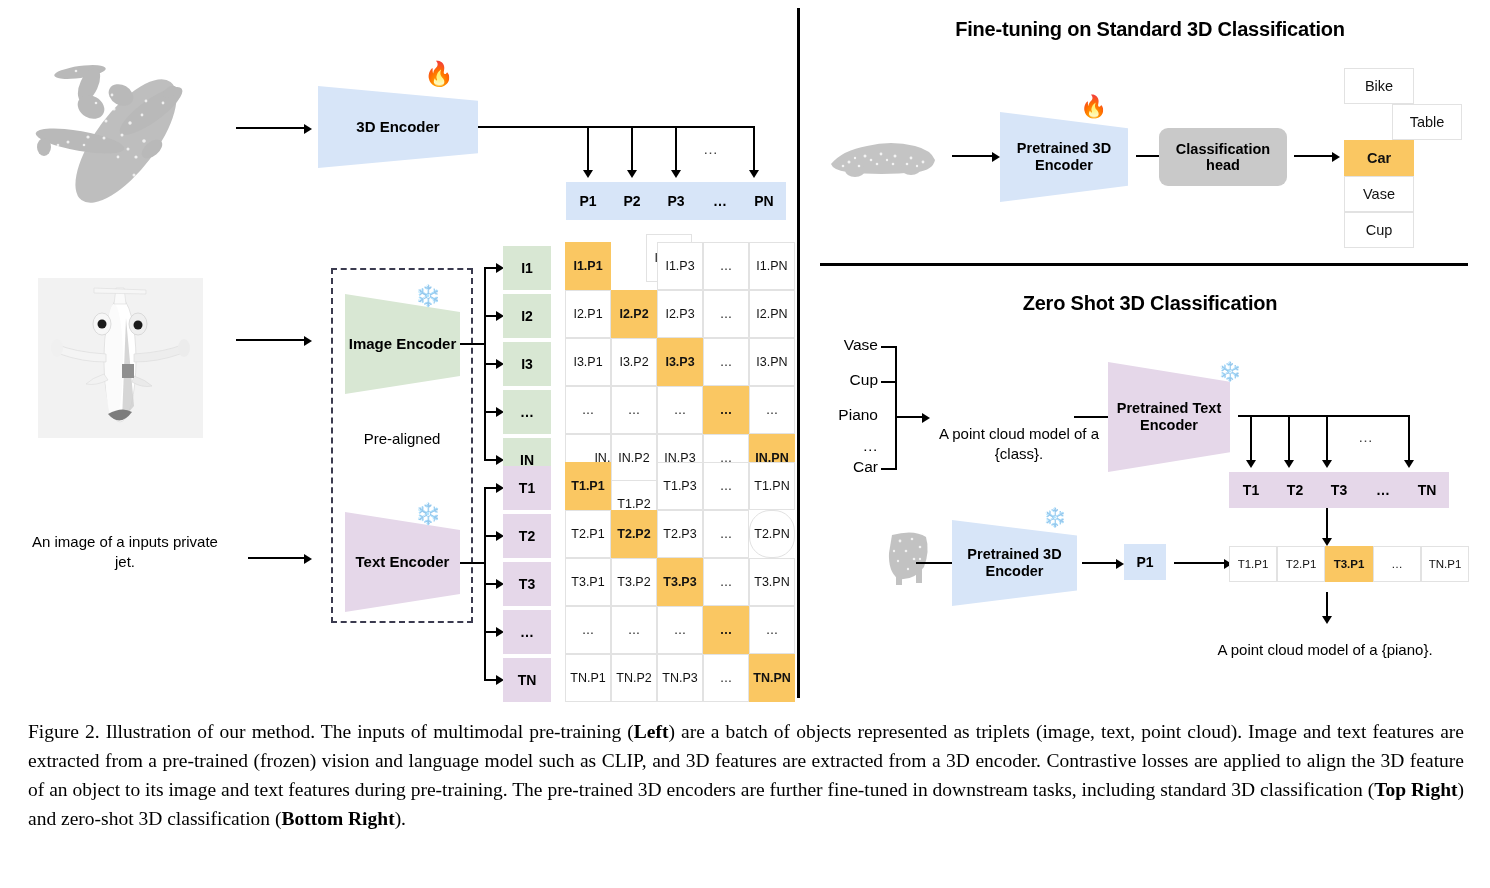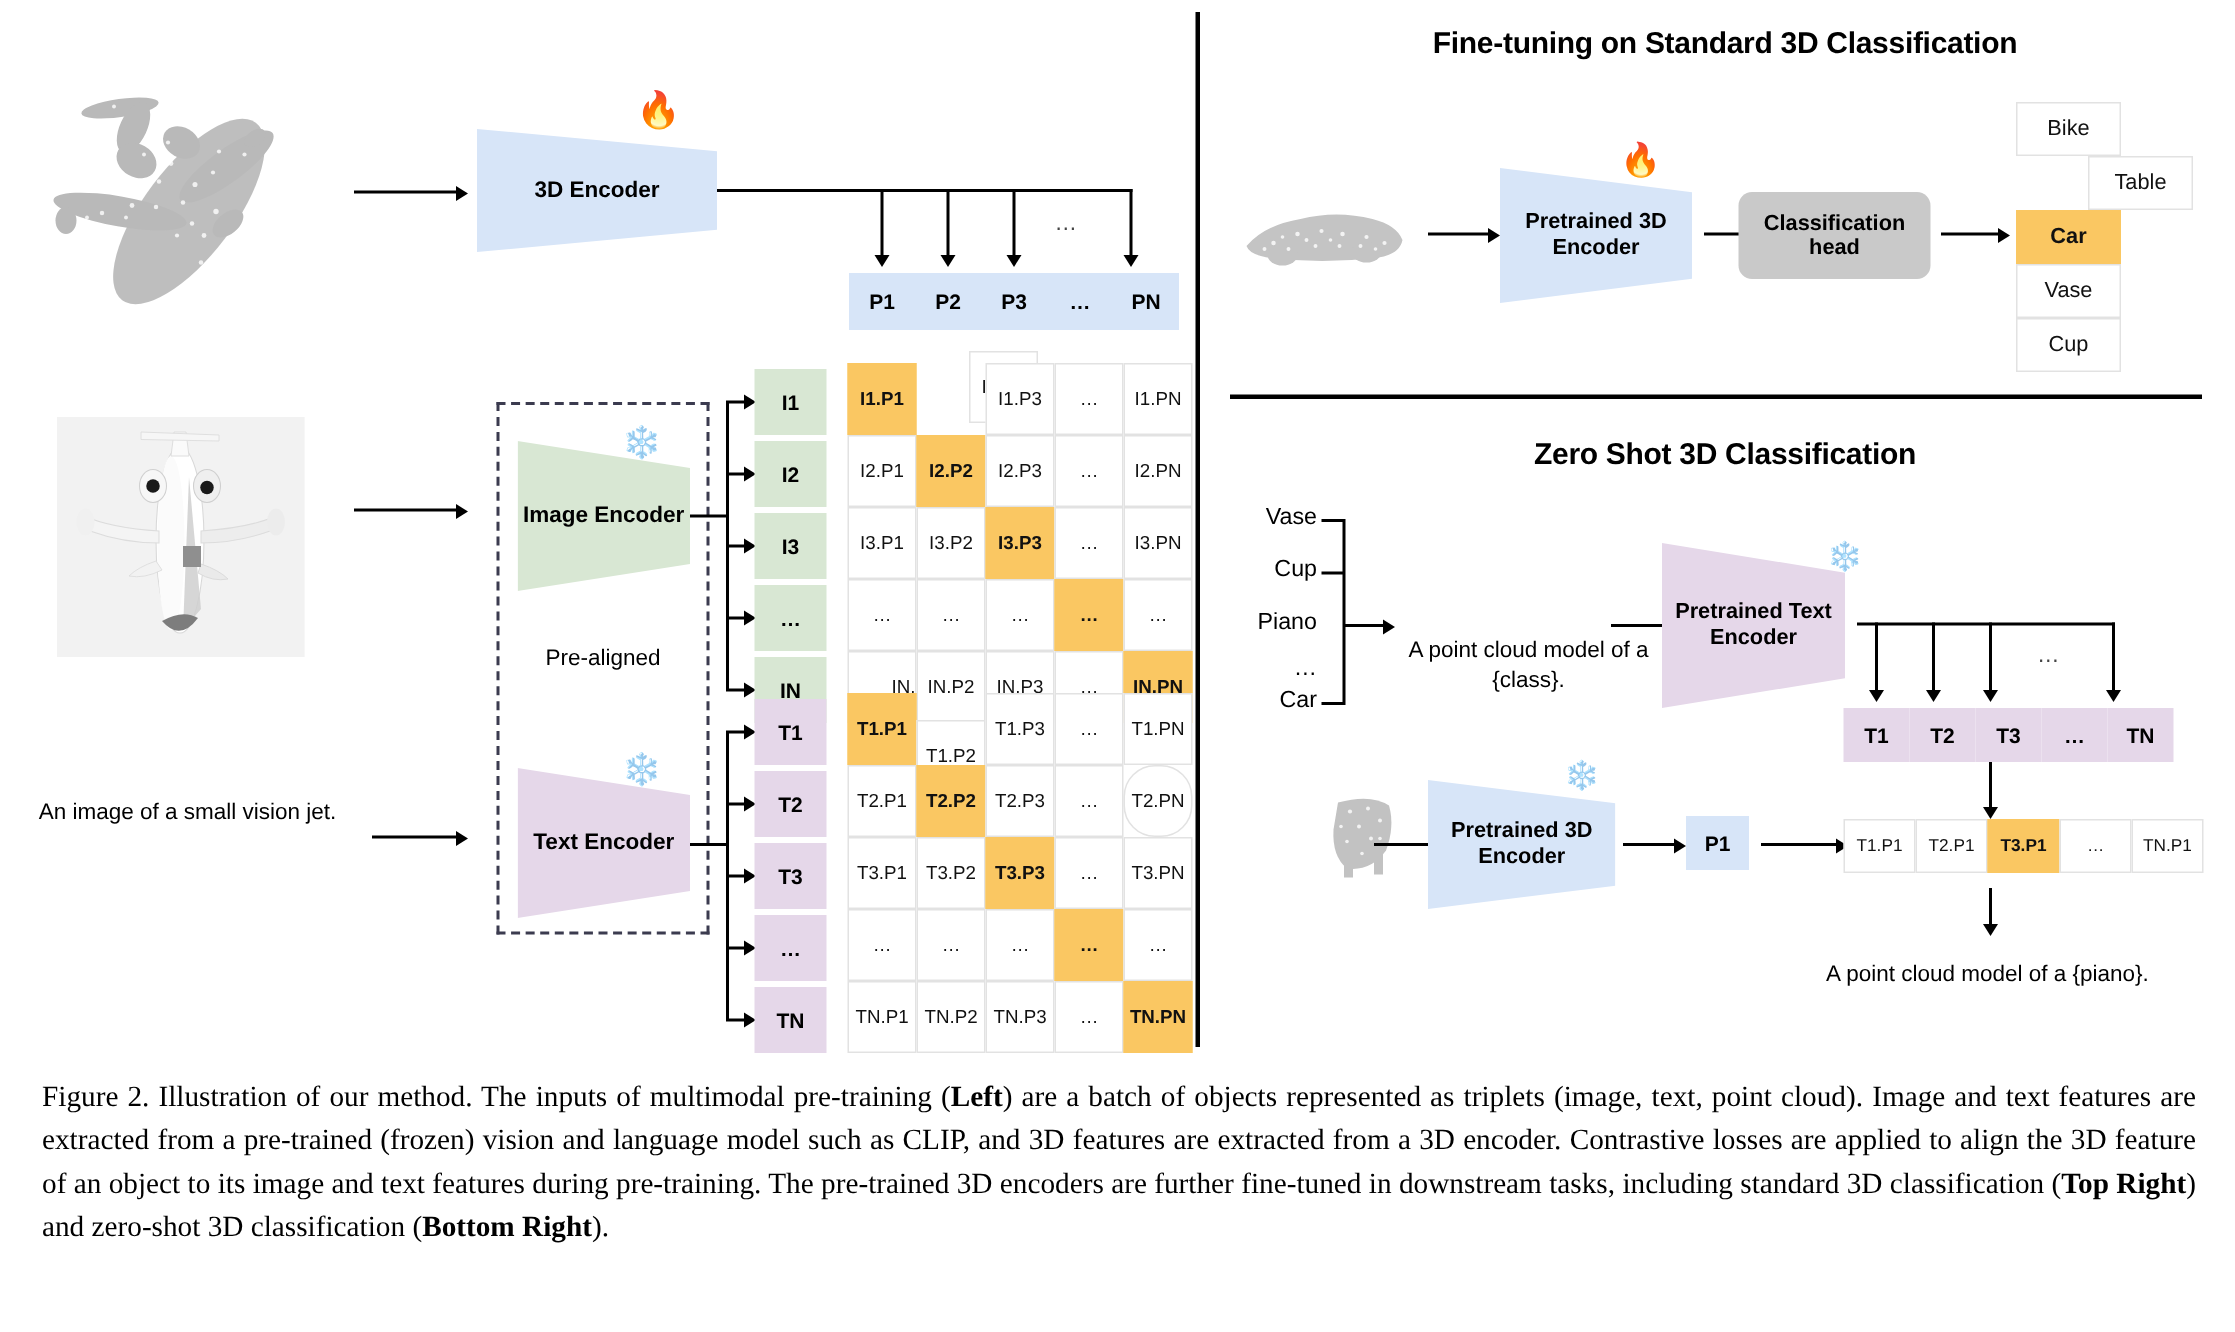--- a/index.html
+++ b/index.html
@@ -155,21 +155,21 @@
   </div>
 
   <div class="arrow-line" style="left:236px;top:339px;width:70px;height:2px;"></div>
   <div class="ahead-r" style="left:304px;top:336px;"></div>
 
   <div class="trap trap-r" style="left:345px;top:294px;width:115px;height:100px;background:#D8E7D3;font-size:15px;">
     <span class="lbl"><span>Image Encoder</span></span>
   </div>
   <div class="snow" style="left:415px;top:285px;">❄️</div>
 
-  <div class="plain" style="left:20px;top:532px;width:210px;">An image of a small vision jet.</div>
+  <div class="plain" style="left:20px;top:532px;width:210px;">An image of a inputs private jet.</div>
   <div class="arrow-line" style="left:248px;top:557px;width:58px;height:2px;"></div>
   <div class="ahead-r" style="left:304px;top:554px;"></div>
 
   <div class="trap trap-r" style="left:345px;top:512px;width:115px;height:100px;background:#E5D7E9;font-size:15px;">
     <span class="lbl"><span>Text Encoder</span></span>
   </div>
   <div class="snow" style="left:415px;top:503px;">❄️</div>
 
   <div id="fan-image">
       <div class="arrow-line" style="left:460px;top:343px;width:24px;height:2px;"></div>

